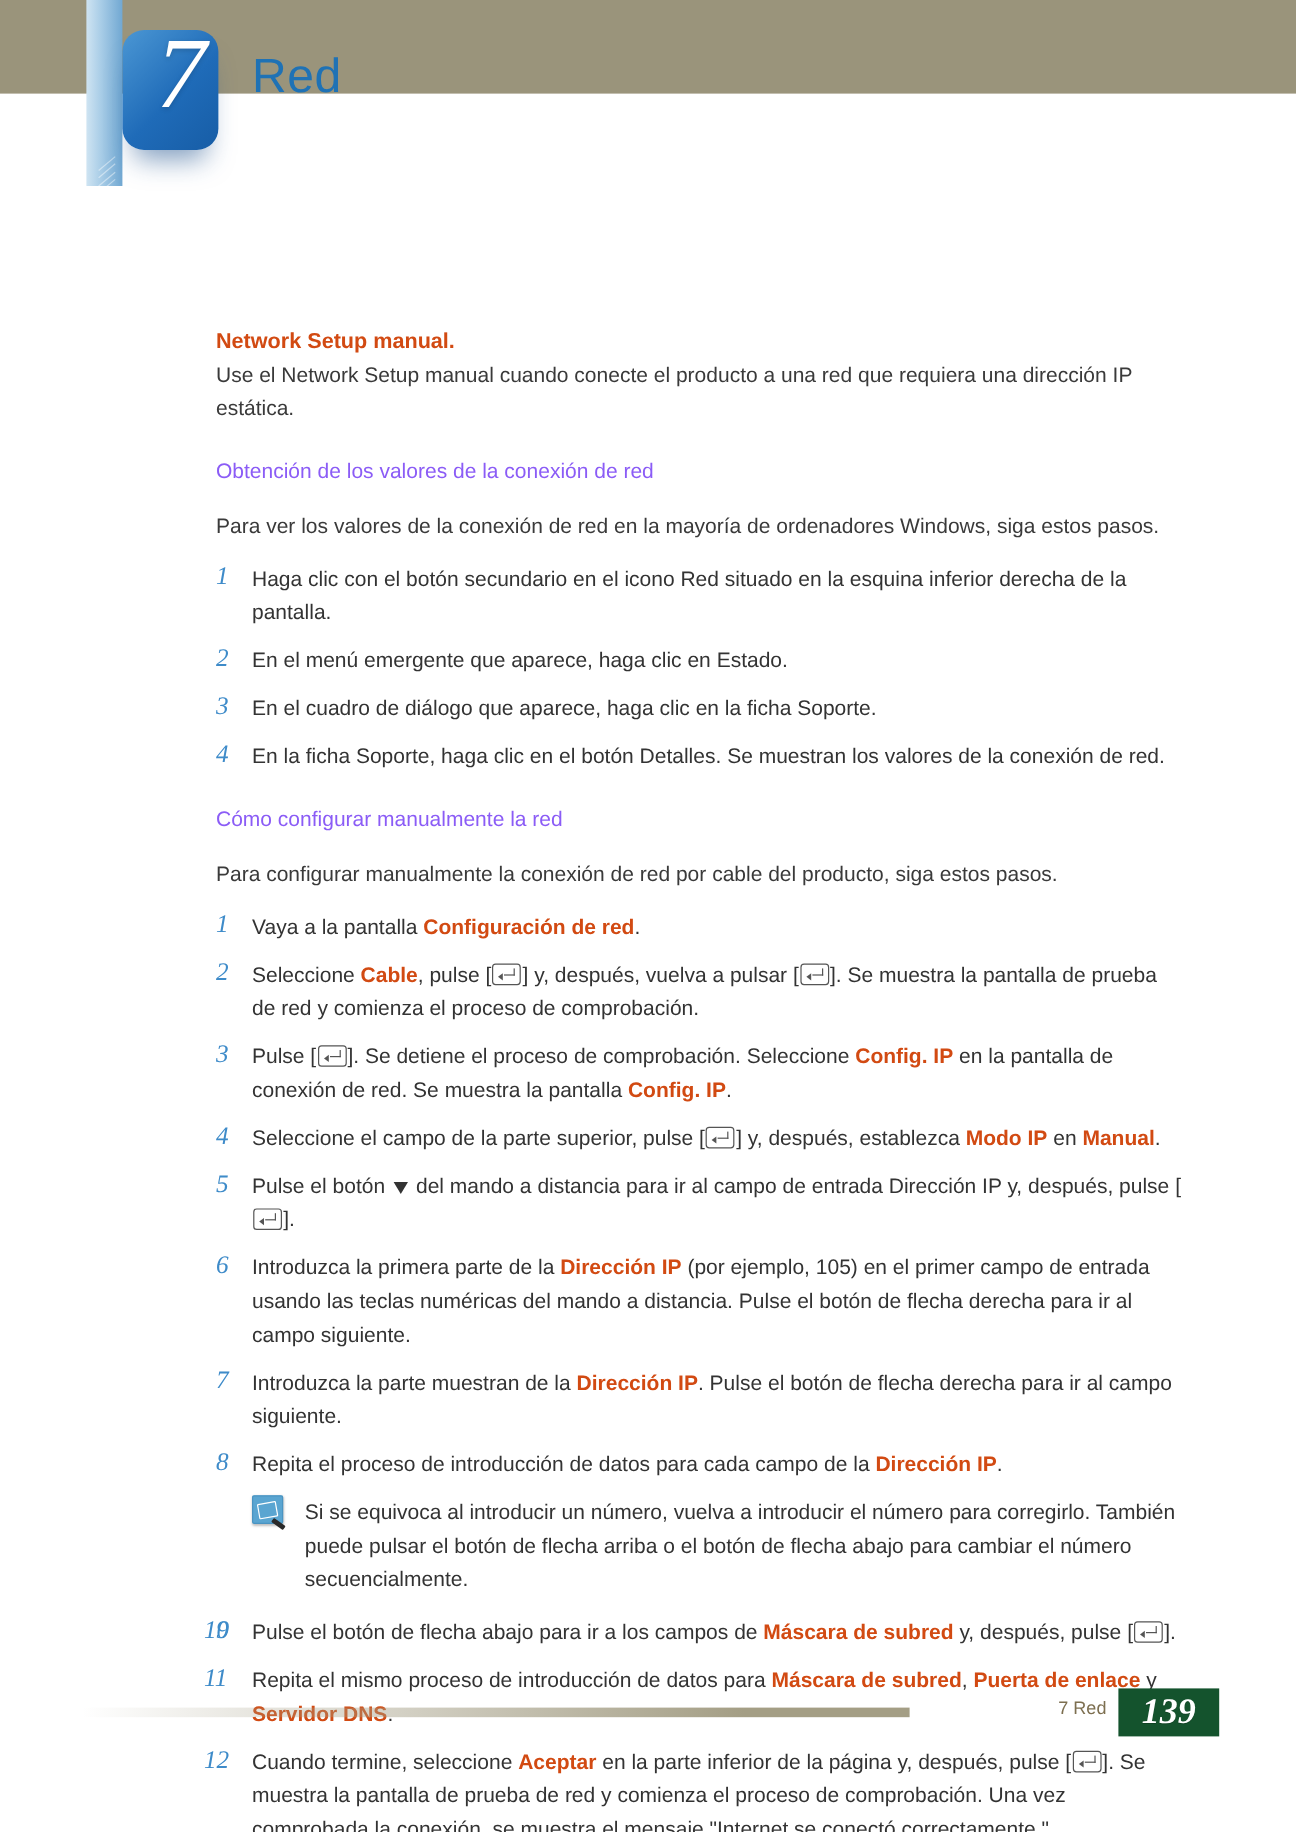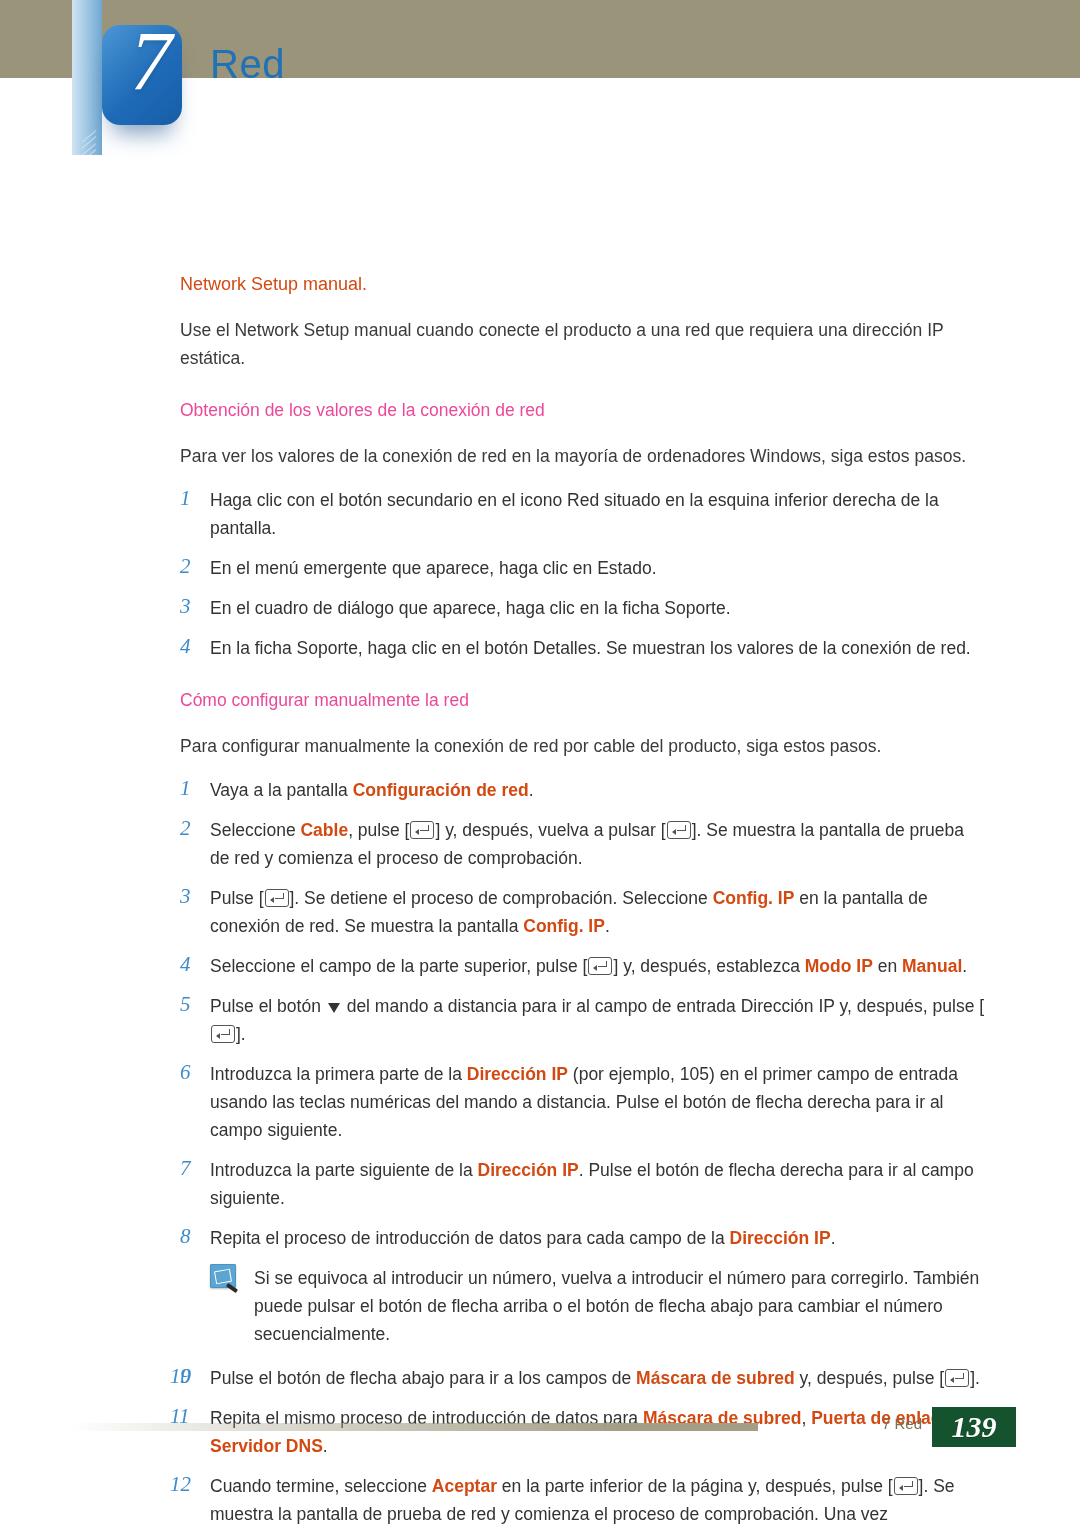--- a/index.html
+++ b/index.html
@@ -5,22 +5,22 @@
   html, body { margin: 0; padding: 0; background: #fff; }
   body { width: 1080px; height: 1527px; position: relative; font-family: Arial, Helvetica, sans-serif; color: #333; }
   .top-bar { position: absolute; top: 0; left: 0; right: 0; height: 78px; background: #9a947b; }
   .left-strip { position: absolute; top: 0; left: 72px; width: 30px; height: 155px; background: linear-gradient(to right, #cfe4f2 0%, #a9cde7 40%, #71a8d2 100%); }
   .left-strip .p { position: absolute; right: 6px; top: 89%; width: 60%; height: 1px; background: rgba(255,255,255,0.45); transform-origin: right center; }
   .chapter-tab { position: absolute; top: 25px; left: 102px; width: 80px; height: 100px; background: linear-gradient(135deg, #4b97d4 0%, #1f6bb8 55%, #175da6 100%); border-radius: 18px; box-shadow: 0 18px 22px -10px rgba(30,80,140,0.55); }
   .chapter-tab span { color: #fff; font-size: 84px; font-weight: 300; font-style: italic; font-family: Georgia, 'Times New Roman', serif; position: absolute; top: -12px; right: 10px; text-shadow: 0 2px 4px rgba(0,0,0,0.15); }
   .chapter-title { position: absolute; top: 42px; left: 210px; font-size: 40px; font-weight: normal; color: #1f72b5; letter-spacing: 0.5px; }
 
   .content { position: absolute; top: 270px; left: 180px; width: 808px; font-size: 17.5px; line-height: 28px; font-weight: 300; }
-  .h-red { color: #d24a12; font-weight: 400; margin-bottom: 18px; font-size: 18px; }
-  .h-black { color: #ec4899; font-weight: 400; margin: 24px 0 18px 0; font-size: 17.5px; }
+  .h-red { color: #d24a12; font-weight: 700; font-size: 18px; }
+  .h-black { color: #8b5cf6; font-weight: 400; margin: 24px 0 18px 0; font-size: 17.5px; }
   .para { color: #3a3a3a; margin-bottom: 16px; }
   ol.steps { list-style: none; padding: 0; margin: 8px 0 0 0; }
   ol.steps > li { position: relative; padding-left: 30px; margin-bottom: 12px; }
   .num { position: absolute; left: 0; top: -2px; font-style: italic; font-family: Georgia, 'Times New Roman', serif; color: #3e8bc9; font-size: 21px; }
   .num.wide { left: -10px; font-size: 21px; }
   .em { color: #d24a12; font-weight: 700; }
   .enter-icon { display: inline-block; width: 22px; height: 16px; border: 1.4px solid #555; border-radius: 3px; position: relative; vertical-align: -3px; margin: 0 1px; }
   .enter-icon::before { content: ""; position: absolute; right: 4px; top: 3px; width: 8px; height: 5px; border-right: 1.4px solid #555; border-bottom: 1.4px solid #555; }
   .enter-icon::after { content: ""; position: absolute; left: 4px; top: 7px; width: 0; height: 0; border-top: 3px solid transparent; border-bottom: 3px solid transparent; border-right: 4px solid #555; }
   .down-tri { display: inline-block; width: 0; height: 0; border-left: 6px solid transparent; border-right: 6px solid transparent; border-top: 10px solid #333; vertical-align: -1px; margin: 0 2px; }
@@ -81,21 +81,21 @@
     <li><span class="num">4</span>
       <span><span>Seleccione el campo de la parte superior, pulse [</span><span class="enter-icon"></span><span>] y, después, establezca </span><span class="em">Modo IP</span><span> en </span><span class="em">Manual</span><span>.</span></span>
     </li>
     <li><span class="num">5</span>
       <span><span>Pulse el botón </span><span class="down-tri"></span><span> del mando a distancia para ir al campo de entrada Dirección IP y, después, pulse [</span><span class="enter-icon"></span><span>].</span></span>
     </li>
     <li><span class="num">6</span>
       <span><span>Introduzca la primera parte de la </span><span class="em">Dirección IP</span><span> (por ejemplo, 105) en el primer campo de entrada usando las teclas numéricas del mando a distancia. Pulse el botón de flecha derecha para ir al campo siguiente.</span></span>
     </li>
     <li><span class="num">7</span>
-      <span><span>Introduzca la parte siguiente de la </span><span class="em">Dirección IP</span><span>. Pulse el botón de flecha derecha para ir al campo siguiente.</span></span>
+      <span><span>Introduzca la parte muestran de la </span><span class="em">Dirección IP</span><span>. Pulse el botón de flecha derecha para ir al campo siguiente.</span></span>
     </li>
     <li><span class="num">8</span>
       <span><span>Repita el proceso de introducción de datos para cada campo de la </span><span class="em">Dirección IP</span><span>.</span></span>
     </li>
 
     <li style="padding-left:0; margin-top:4px;">
       <div class="note-row">
         <div class="note-icon"></div>
         <div class="note-text">Si se equivoca al introducir un número, vuelva a introducir el número para corregirlo. También puede pulsar el botón de flecha arriba o el botón de flecha abajo para cambiar el número secuencialmente.</div>
       </div>

